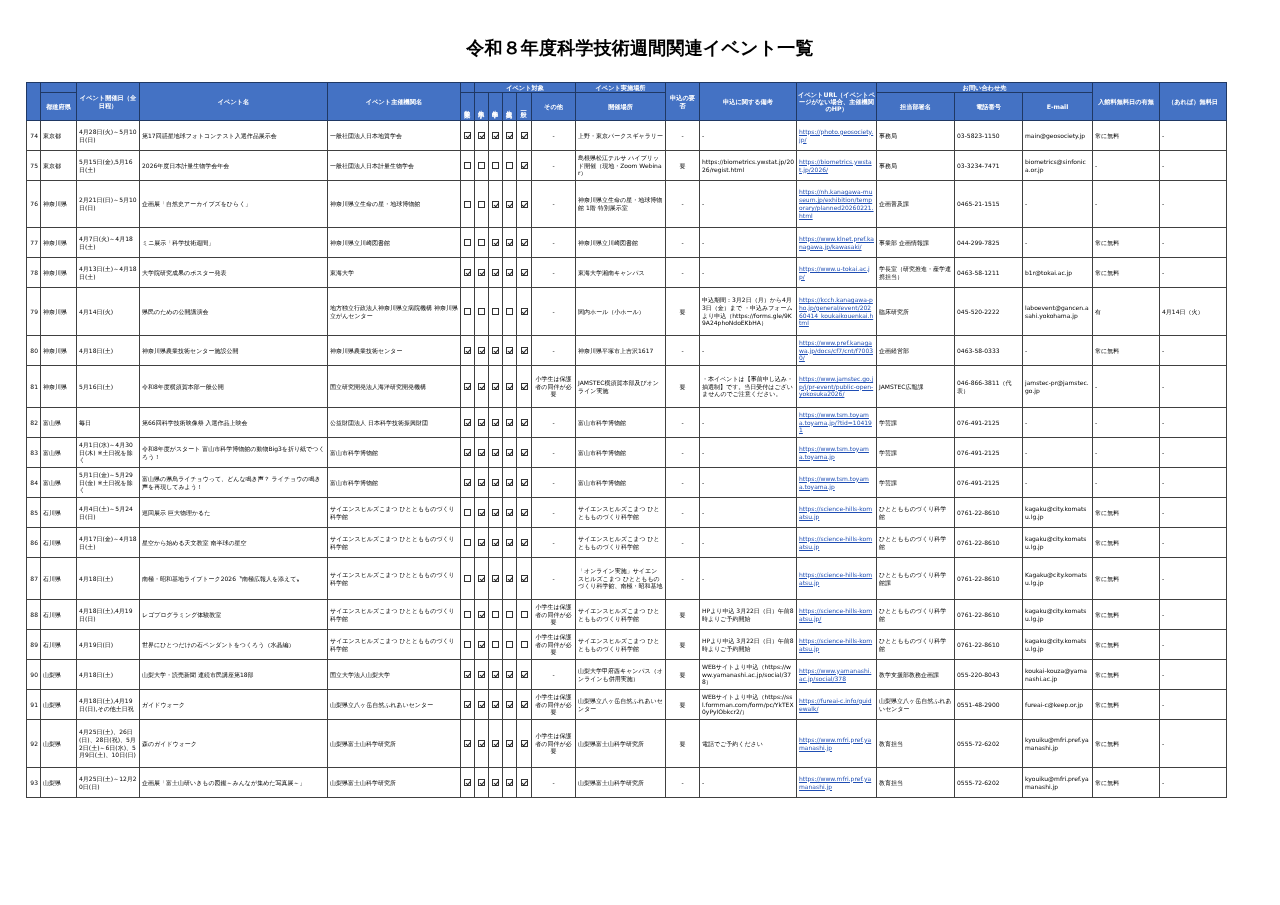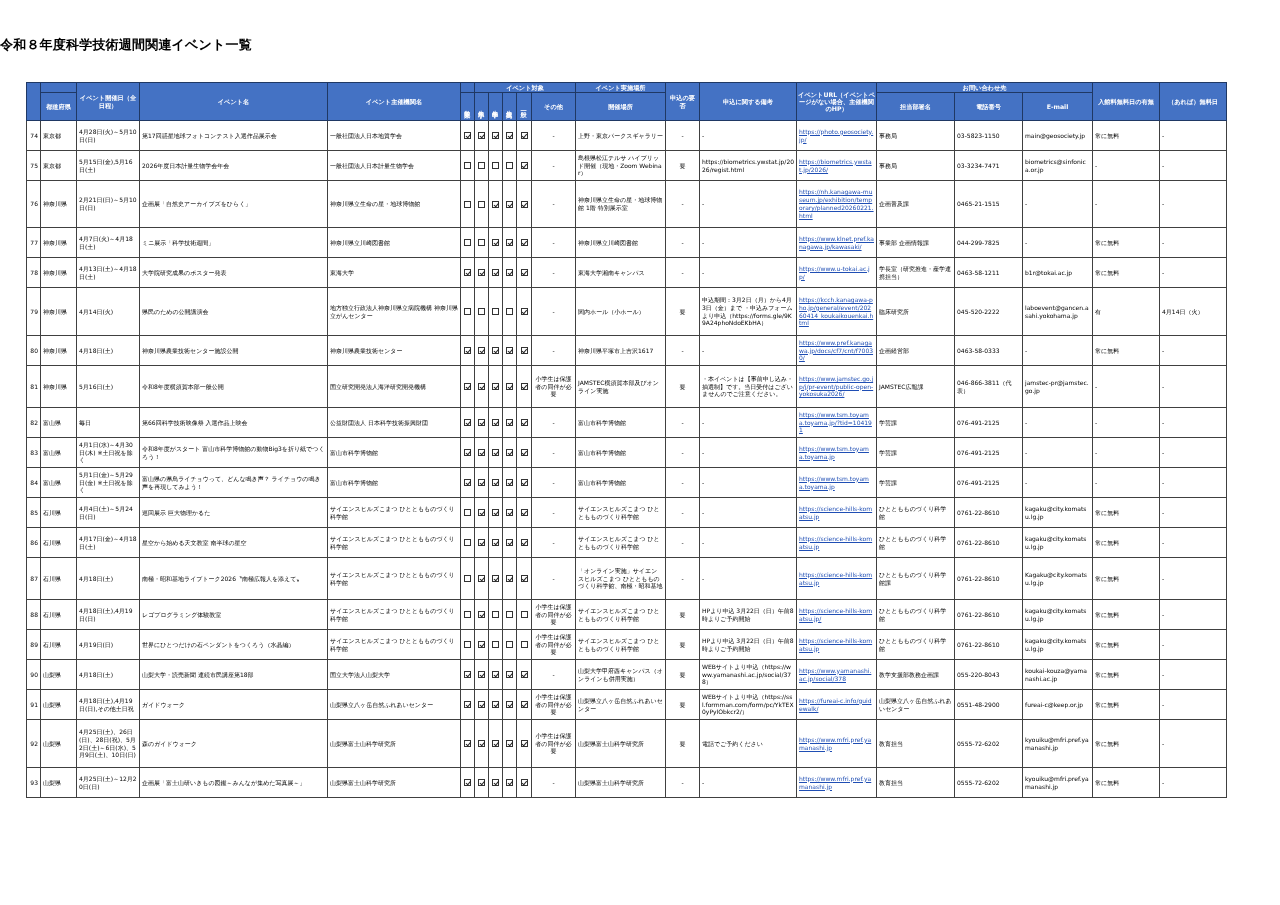--- a/index.html
+++ b/index.html
@@ -1,19 +1,19 @@
 <!DOCTYPE html>
 <html><head>
 <meta charset="utf-8">
 <style>
   html, body { margin:0; padding:0; background:#ffffff; }
   body { width:1280px; height:905px; position:relative; overflow:hidden;
          font-family:"DejaVu Sans", "Liberation Sans", sans-serif; color:#000; }
-  .title { position:absolute; left:0; width:1280px; top:36px; text-align:left;
-           font-size:13px; font-weight:bold; letter-spacing:0.2px; }
+  .title { position:absolute; left:0; width:1280px; top:36px; text-align:center;
+           font-size:18px; font-weight:bold; letter-spacing:0.2px; }
   table.grid { position:absolute; left:26px; top:82px; border-collapse:collapse;
                table-layout:fixed; width:1200px; }
   table.grid th { background:#4472c4; color:#fff; font-weight:bold; font-size:6.2px;
                   border:1px solid #1f3864; padding:0 1px; text-align:center; line-height:1.15; }
   table.grid td { border:1px solid #404040; font-size:6px; padding:1px 2px;
                   vertical-align:middle; line-height:1.3; word-break:break-all; overflow:hidden; }
   table.grid { border:1.5px solid #222; }
   td.num { text-align:right; padding-right:1px; }
   td.c { text-align:center; }
   td.cb { text-align:center; padding:0; }

